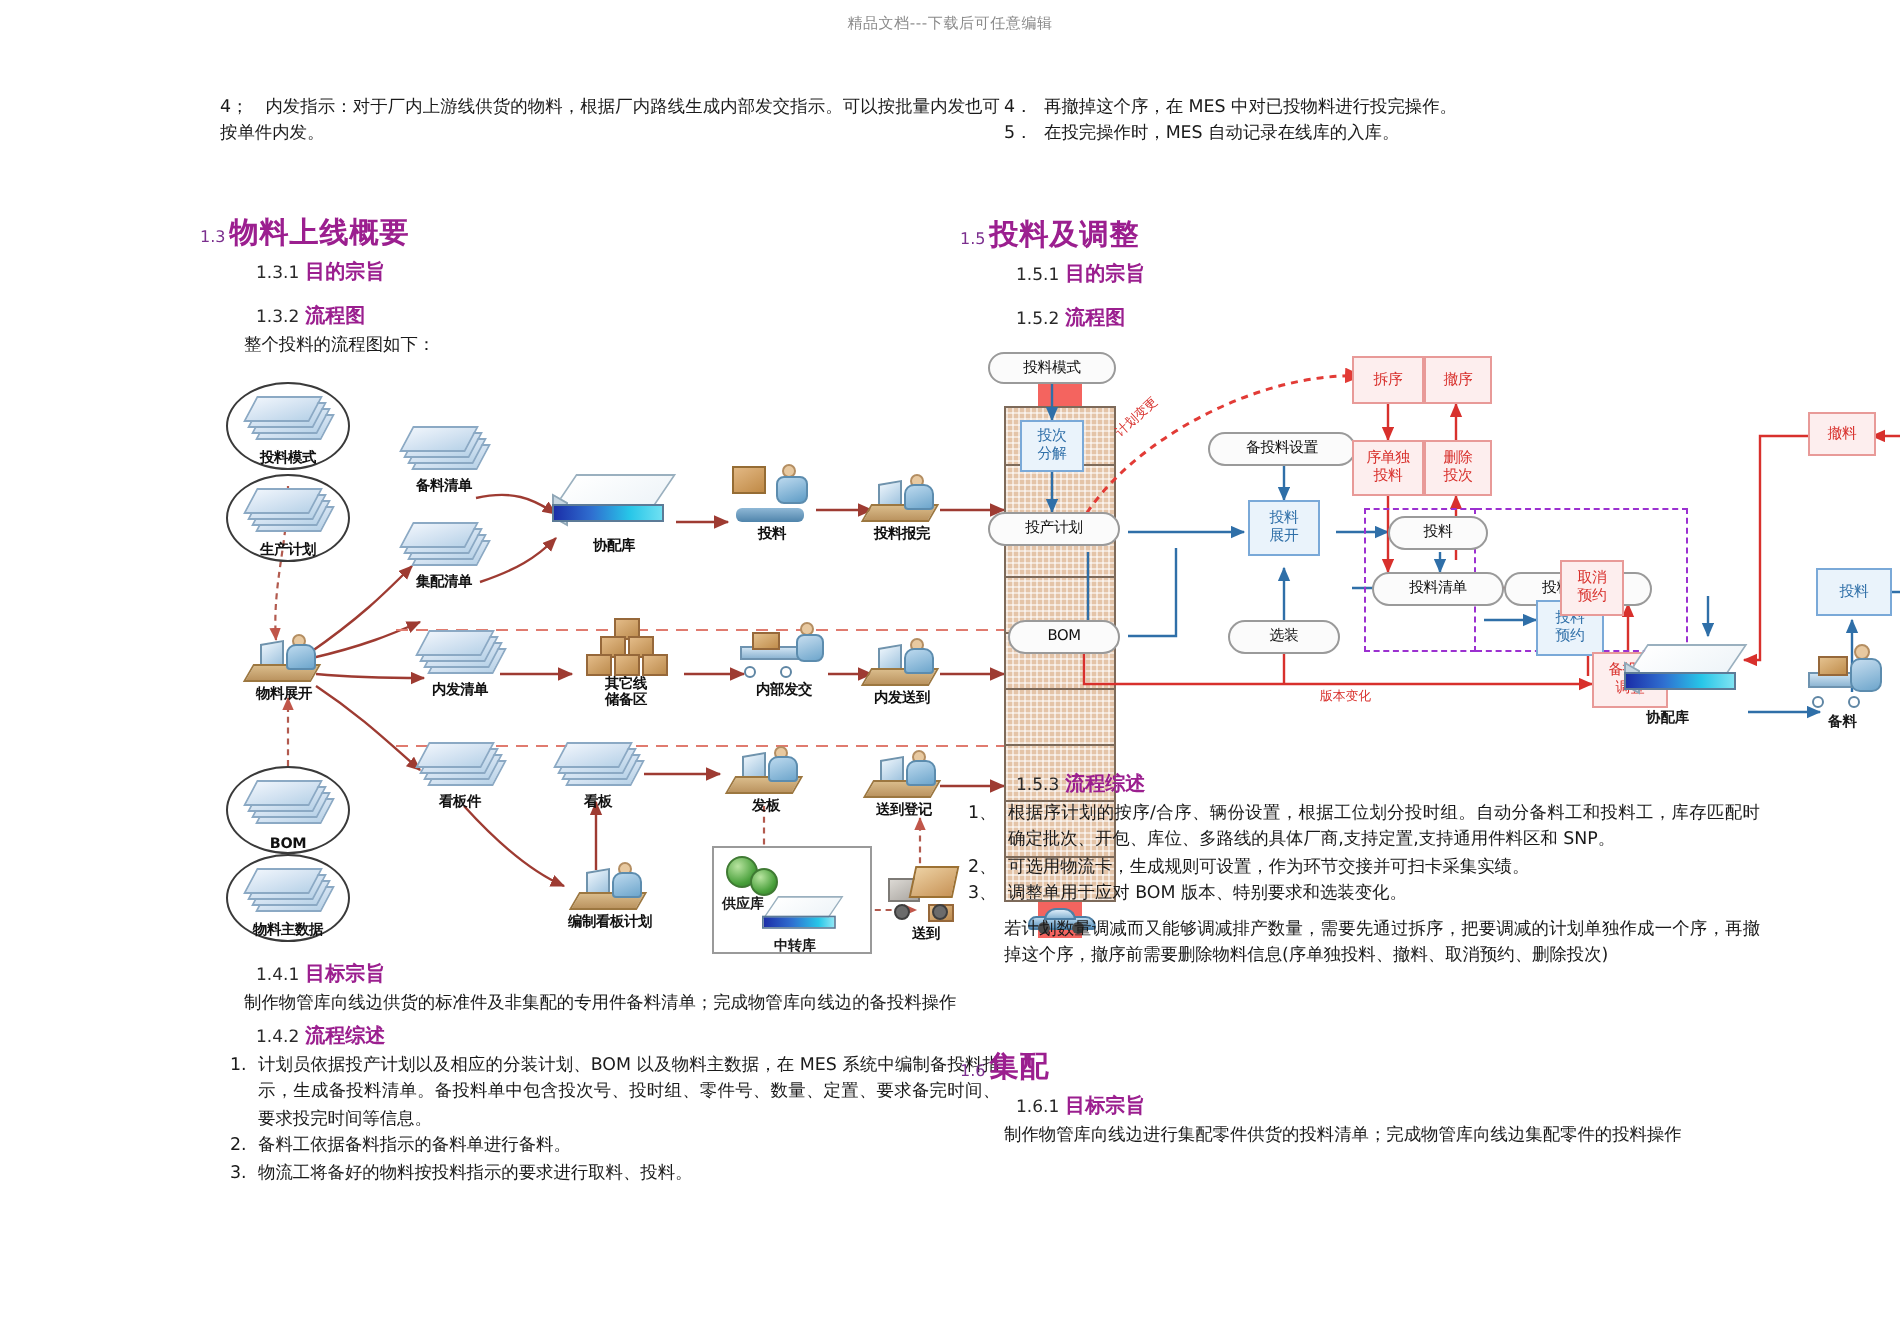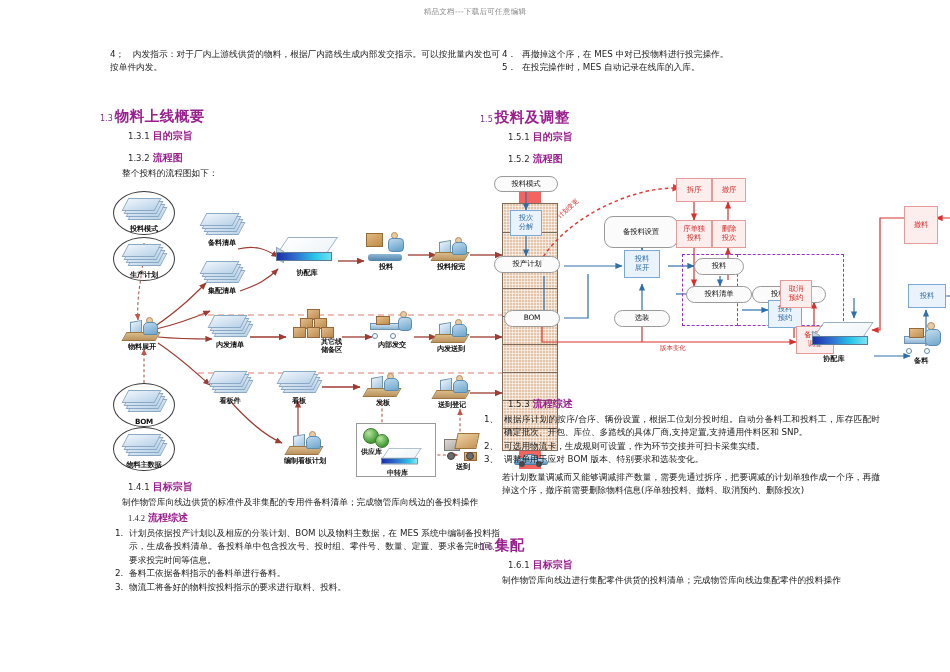--- a/index.html
+++ b/index.html
@@ -420,21 +420,21 @@
 
       <div class="dl-node" style="left:174px; top:122px; width:58px;">
         <div class="pile">
           <b style="left:20px; top:0"></b>
           <b style="left:13px; top:9px"></b>
             <b style="left:27px; top:9px"></b>
           <b style="left:6px; top:18px"></b>
             <b style="left:20px; top:18px"></b>
             <b style="left:34px; top:18px"></b>
         </div>
-        <span class="dl-cap" style="white-space:pre-line; line-height:1.1;text-align:right;">其它线
+        <span class="dl-cap" style="white-space:pre-line; line-height:1.1;">其它线
 储备区</span>
       </div>
 
       <div class="dl-node" style="left:258px; top:124px; width:48px;">
         <div class="cart">
           <div class="tray"></div>
             <div class="pkg"></div>
             <div class="head"></div>
             <div class="body"></div>
           <div class="w" style="left:2px"></div>
@@ -550,21 +550,21 @@
           </div>
         <span class="dl-cap">送到登记</span>
       </div>
     </div>
 
     <div class="h3">
       <span class="h3-num">1.4.1</span><span class="h3-txt">目标宗旨</span>
     </div>
     <div class="para">制作物管库向线边供货的标准件及非集配的专用件备料清单；完成物管库向线边的备投料操作</div>
 
-    <div class="h3" style="margin-top:0;font-family:Liberation Serif, serif;">
+    <div class="h3" style="margin-top:0;">
       <span class="h3-num">1.4.2</span><span class="h3-txt">流程综述</span>
     </div>
     <ol class="numlist">
       <li>计划员依据投产计划以及相应的分装计划、BOM 以及物料主数据，在 MES 系统中编制备投料指示，生成备投料清单。备投料单中包含投次号、投时组、零件号、数量、定置、要求备完时间、要求投完时间等信息。</li>
       <li>备料工依据备料指示的备料单进行备料。</li>
       <li>物流工将备好的物料按投料指示的要求进行取料、投料。</li>
     </ol>
   </div>
 
   <div class="col col-right">
@@ -661,21 +661,21 @@
         <path d="M196,124 L214,124" stroke="#2f6fa8" stroke-width="1.2" marker-end="url(#bu)" fill="none"></path>
       </svg>
 
       <div class="dashbox" style="left:202px; top:84px; width:56px; height:72px;"></div>
       <div class="dashbox" style="left:258px; top:84px; width:106px; height:72px; border-left:none;"></div>
 
       <div class="rbox doc" style="left:14px; top:6px; width:64px; height:16px;">投料模式</div>
       <div class="rbox blue" style="left:30px; top:40px; width:32px; height:26px; white-space:pre-line;">投次
 分解</div>
       <div class="rbox doc" style="left:14px; top:86px; width:66px; height:17px;">投产计划</div>
-      <div class="rbox doc" style="left:124px; top:46px; width:74px; height:32px;">备投料设置</div>
+      <div class="rbox doc" style="left:124px; top:46px; width:74px; height:17px;">备投料设置</div>
       <div class="rbox blue" style="left:144px; top:80px; width:36px; height:28px; white-space:pre-line;">投料
 展开</div>
       <div class="rbox doc" style="left:24px; top:140px; width:56px; height:17px;">BOM</div>
       <div class="rbox doc" style="left:134px; top:140px; width:56px; height:17px;">选装</div>
 
       <div class="rbox red" style="left:196px; top:8px; width:36px; height:24px;">拆序</div>
       <div class="rbox red" style="left:232px; top:8px; width:34px; height:24px;">撤序</div>
       <div class="rbox red" style="left:196px; top:50px; width:36px; height:28px; white-space:pre-line;">序单独
 投料</div>
       <div class="rbox red" style="left:232px; top:50px; width:34px; height:28px; white-space:pre-line;">删除
@@ -684,21 +684,21 @@
       <div class="rbox doc" style="left:212px; top:88px; width:56px; height:17px; opacity:0;"></div>
       <div class="rbox doc" style="left:214px; top:88px; width:50px; height:17px;">投料</div>
       <div class="rbox doc" style="left:206px; top:116px; width:66px; height:17px;">投料清单</div>
       <div class="rbox doc" style="left:272px; top:116px; width:74px; height:17px;">投料调整单</div>
       <div class="rbox blue" style="left:288px; top:130px; width:34px; height:28px; white-space:pre-line;">投料
 预约</div>
       <div class="rbox red" style="left:300px; top:110px; width:32px; height:28px; white-space:pre-line;">取消
 预约</div>
       <div class="rbox red" style="left:316px; top:156px; width:38px; height:28px; white-space:pre-line;">备投料
 调整</div>
-      <div class="rbox red" style="left:424px; top:36px; width:34px; height:38px;">撤料</div>
+      <div class="rbox red" style="left:424px; top:36px; width:34px; height:22px;">撤料</div>
       <div class="rbox blue" style="left:428px; top:114px; width:38px; height:24px;">投料</div>
 
       <div class="r-warehouse" style="left:332px; top:152px;">
         <div class="top"></div>
           <div class="side"></div>
           <div class="front"></div>
       </div>
       <span class="r-cap" style="left:343px; top:184px;">协配库</span>
 
       <div class="r-worker" style="left:424px; top:152px;">
@@ -708,21 +708,21 @@
           <div class="body"></div>
         <div class="wh" style="left:2px"></div>
           <div class="wh" style="left:20px"></div>
       </div>
       <span class="r-cap" style="left:434px; top:186px;">备料</span>
 
       <span class="rlabel" style="left:76px; top:44px; transform: rotate(-42deg); transform-origin: left top;">计划变更</span>
       <span class="rlabel" style="left:180px; top:174px;">版本变化</span>
     </div>
 
-    <div class="h3" style="margin-top:12px;">
+    <div class="h3" style="margin-top:0;">
       <span class="h3-num">1.5.3</span><span class="h3-txt">流程综述</span>
     </div>
     <ol class="numlist cn" style="margin-left:0px; padding-left:4px;">
       <li><span class="mk">1、</span><span>根据序计划的按序/合序、辆份设置，根据工位划分投时组。自动分备料工和投料工，库存匹配时确定批次、开包、库位、多路线的具体厂商,支持定置,支持通用件料区和 SNP。</span></li>
       <li><span class="mk">2、</span><span>可选用物流卡，生成规则可设置，作为环节交接并可扫卡采集实绩。</span></li>
       <li><span class="mk">3、</span><span>调整单用于应对 BOM 版本、特别要求和选装变化。</span></li>
     </ol>
     <div class="para" style="margin-left:22px; margin-top:4px;">若计划数量调减而又能够调减排产数量，需要先通过拆序，把要调减的计划单独作成一个序，再撤掉这个序，撤序前需要删除物料信息(序单独投料、撤料、取消预约、删除投次)</div>
 
     <div class="h2" style="margin-top:10px;">

